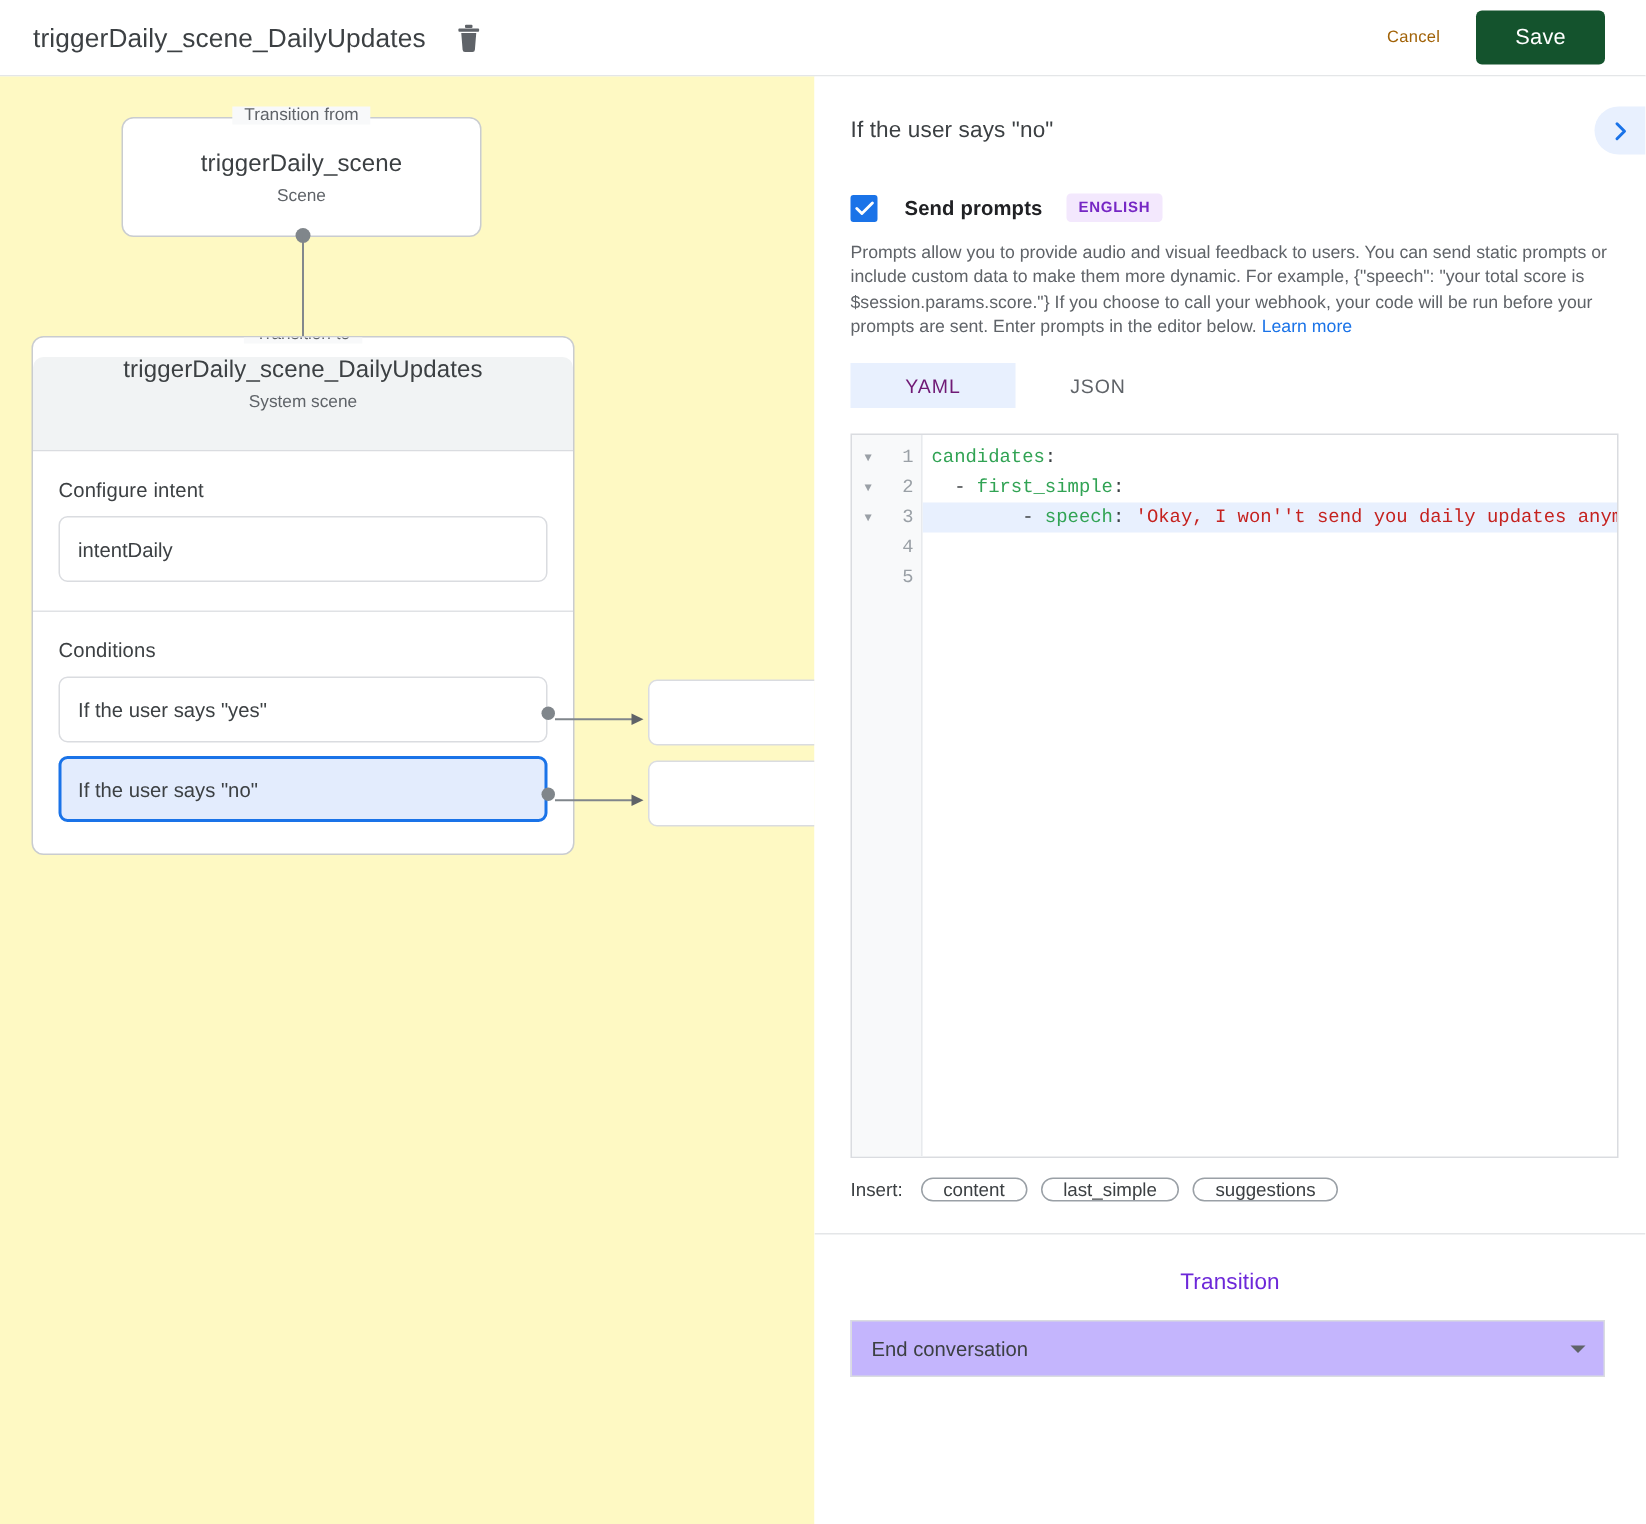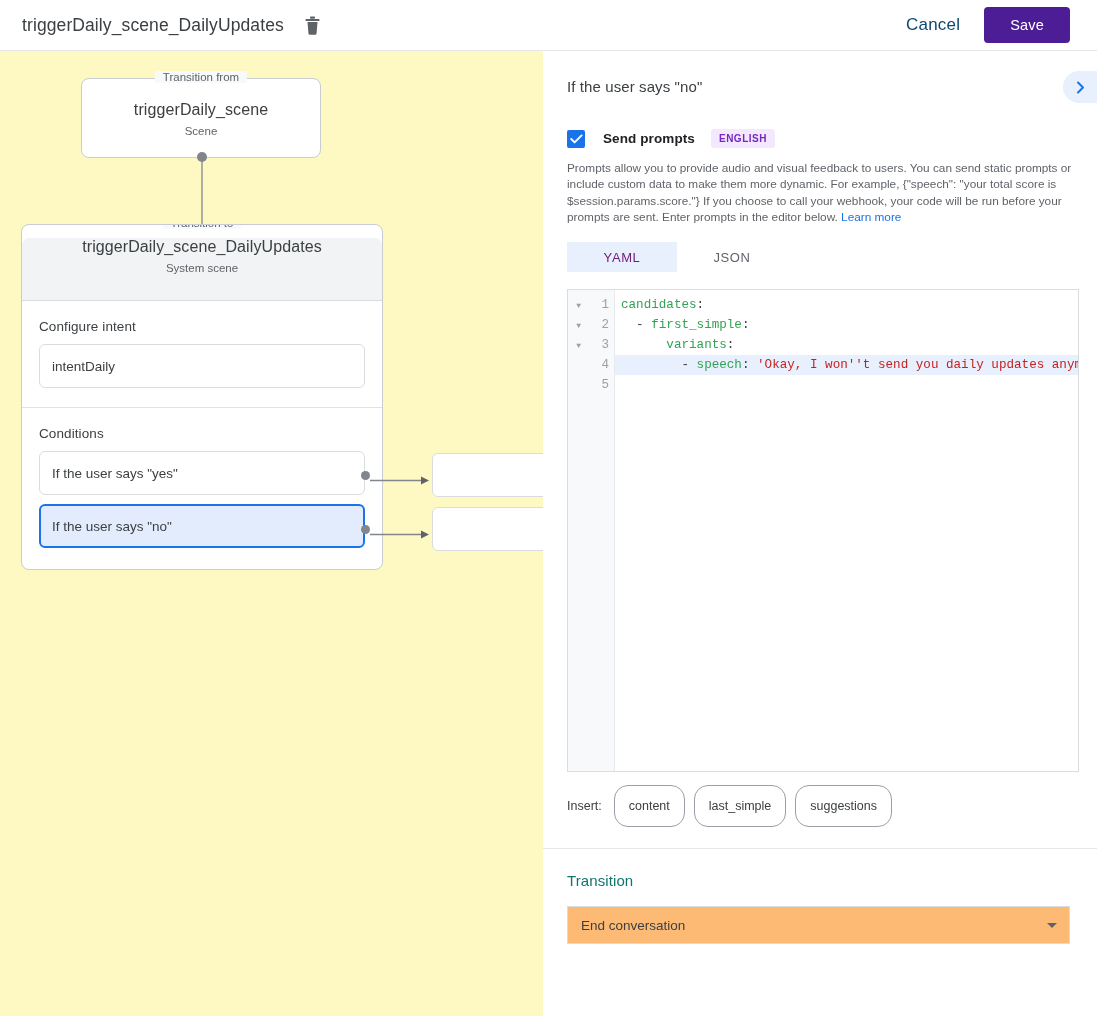--- a/index.html
+++ b/index.html
@@ -26,27 +26,27 @@
   }
   .trash-btn {
     margin-left: 16px;
     width: 26px; height: 26px;
     display: flex; align-items: center; justify-content: center;
     cursor: pointer; border-radius: 50%;
   }
   .trash-btn svg { display: block; }
   .topbar-spacer { flex: 1; }
   .cancel-btn {
-    color: #0c4a6e; font-size: 17px; font-weight: 500;
+    color: #a16207; font-size: 11px; font-weight: 500;
     background: none; border: none; cursor: pointer;
     padding: 8px 12px; border-radius: 4px; letter-spacing: .2px;
   }
   .save-btn {
     margin-left: 12px; margin-right: 27px;
-    background: #4c1d95; color: #fff;
+    background: #14532d; color: #fff;
     font-size: 14.5px; font-weight: 500; letter-spacing: .2px;
     border: none; border-radius: 4px; cursor: pointer;
     padding: 0 26px; height: 36px;
     font-family: "Liberation Sans", sans-serif;
   }
 
   
   .canvas {
     position: absolute; left: 0; top: 51px;
     width: 543px; height: 965px;
@@ -246,38 +246,38 @@
   .tok-str { color: #c5221f; }
   .tok-dash { color: #3c4043; }
 
   .insert-row {
     display: flex; align-items: center;
     margin: 13px 0 0 24px;
   }
   .insert-label { font-size: 12.5px; color: #3c4043; margin-right: 12px; }
   .chip {
     border: 1px solid #9aa0a6; border-radius: 14px;
-    height: 42px; padding: 0 14px;
+    height: 16px; padding: 0 14px;
     display: flex; align-items: center;
     font-size: 12.5px; color: #3c4043; cursor: pointer;
     margin-right: 9px; background: #fff;
   }
 
   .panel-divider {
     height: 1px; background: #e4e6e8; margin-top: 21px;
   }
   .transition-sec { padding: 23px 24px 0 24px; }
-  .transition-title { font-size: 15px; color: #0f766e; letter-spacing: .1px; }
+  .transition-title { font-size: 15px; color: #6d28d9; letter-spacing: .1px; text-align: center; }
   .transition-help {
     margin-top: 12px; font-size: 11.8px; line-height: 16.3px; color: #5f6368;
     max-width: 500px;
   }
   .select-box {
     margin-top: 17px; height: 38px;
-    border: 1px solid #dadce0; background: #fdba74;
+    border: 1px solid #dadce0; background: #c4b5fd;
     display: flex; align-items: center;
     padding: 0 12px 0 13px; cursor: pointer;
     width: 503px;
   }
   .select-value { flex: 1; font-size: 13.5px; color: #3c4043; }
   .caret {
     width: 0; height: 0;
     border-left: 5px solid transparent;
     border-right: 5px solid transparent;
     border-top: 5px solid #5f6368;
@@ -407,21 +407,20 @@
           <span class="lnum">4</span>
         </div>
         <div class="gutter-row">
           <span class="fold"></span>
           <span class="lnum">5</span>
         </div>
       </div>
     <div class="code" id="codearea">
         <div class="code-row"><span class="tok-dash"></span><span class="tok-key">candidates</span><span class="tok-punct">:</span></div>
         <div class="code-row"><span class="tok-dash">  - </span><span class="tok-key">first_simple</span><span class="tok-punct">:</span></div>
-        <div class="code-row"><span class="tok-dash">      </span><span class="tok-key">variants</span><span class="tok-punct">:</span></div>
         <div class="code-row hl"><span class="tok-dash">        - </span><span class="tok-key">speech</span><span class="tok-punct">: </span><span class="tok-str">'Okay, I won''t send you daily updates anymore.'</span></div>
         <div class="code-row"></div>
       </div>
   </div>
 
   <div class="insert-row">
     <div class="insert-label">Insert:</div>
     <div class="chip">content</div>
     <div class="chip">last_simple</div>
     <div class="chip">suggestions</div>

